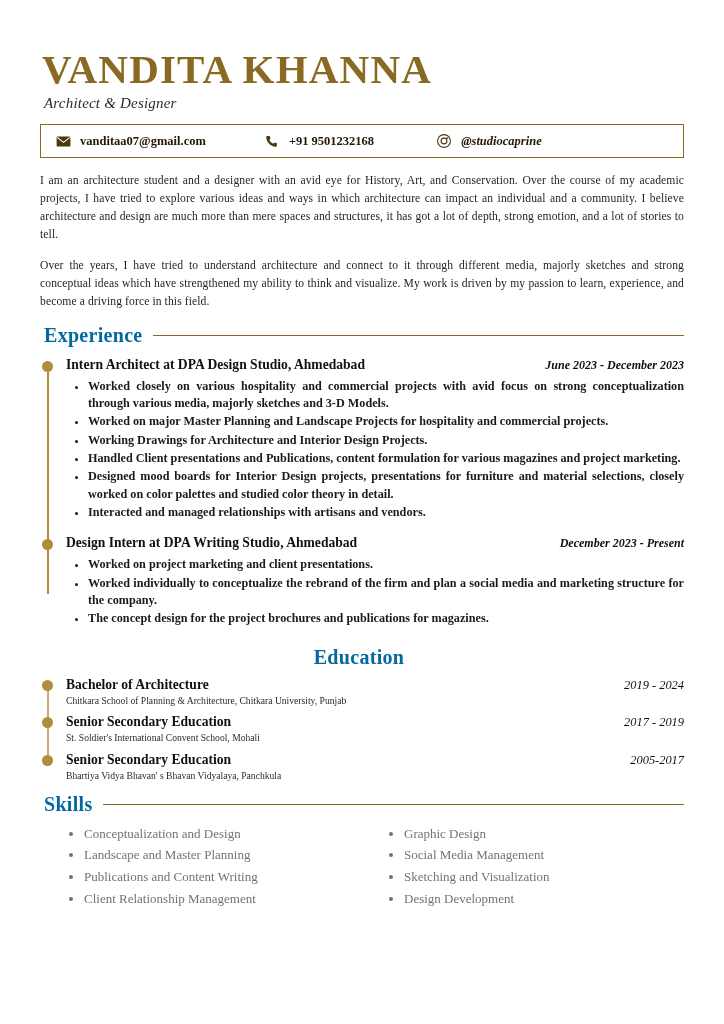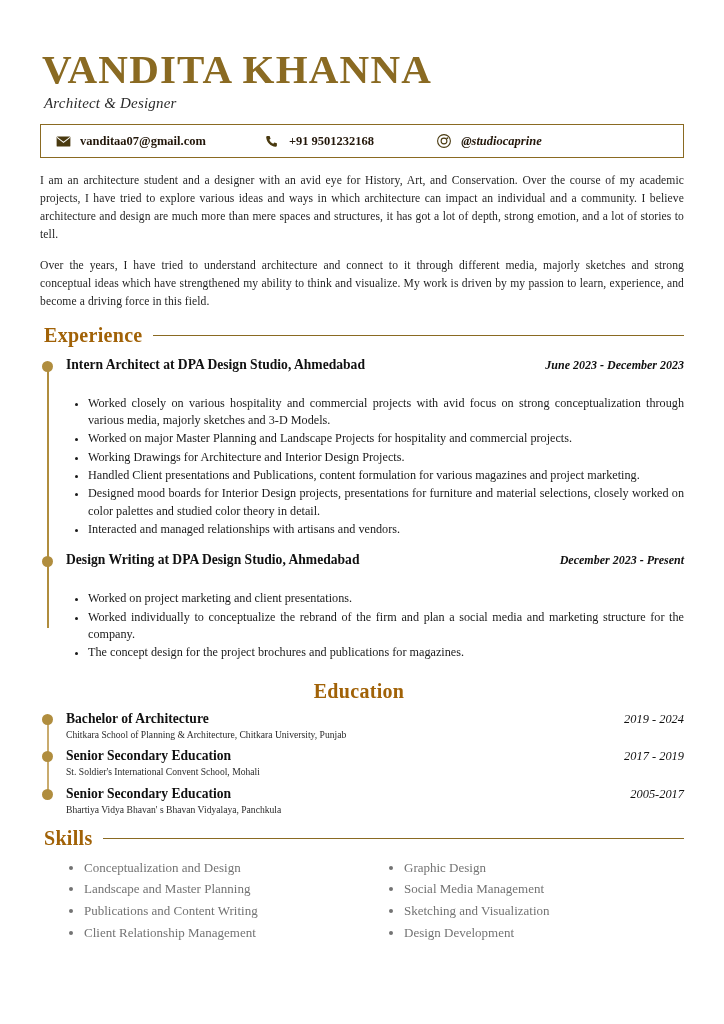--- a/index.html
+++ b/index.html
@@ -88,21 +88,21 @@
   .intro p { margin: 0 0 13px 0; }
 
   
   .section-head {
     display: flex;
     align-items: center;
     margin-top: 10px;
   }
   .section-head h2 {
     font-size: 20px;
-    color: #a16207;
+    color: #0369a1;
     font-weight: bold;
     margin: 0 10px 0 4px;
     letter-spacing: 0.3px;
     white-space: nowrap;
   }
   .section-head .rule {
     flex: 1;
     height: 1px;
     background: #8a6a22;
   }
@@ -144,23 +144,24 @@
   }
   .job-date {
     font-size: 12px;
     font-style: italic;
     font-weight: bold;
     color: #111;
     white-space: nowrap;
     padding-left: 14px;
   }
   ul.bullets {
-    margin: 22px 0 0 0;
+    margin: 5px 0 0 0;
     padding-left: 22px;
     list-style: disc;
+    font-weight: bold;
   }
   ul.bullets li {
     font-size: 12.2px;
     line-height: 1.42;
     text-align: justify;
     margin-bottom: 1px;
     color: #1a1a1a;
   }
   ul.bullets li::marker { font-size: 11px; }
 
@@ -302,21 +303,21 @@
         <li>Working Drawings for Architecture and Interior Design Projects.</li>
         <li>Handled Client presentations and Publications, content formulation for various magazines and project marketing.</li>
         <li>Designed mood boards for Interior Design projects, presentations for furniture and material selections, closely worked on color palettes and studied color theory in detail.</li>
         <li>Interacted and managed relationships with artisans and vendors.</li>
       </ul>
     </div>
 
     <div class="job">
       <div class="dot"></div>
       <div class="job-head">
-        <div class="job-title">Design Writing at DPA Design Studio, Ahmedabad</div>
+        <div class="job-title">Design Intern at DPA Writing Studio, Ahmedabad</div>
         <div class="job-date">December 2023 - Present</div>
       </div>
       <ul class="bullets">
         <li>Worked on project marketing and client presentations.</li>
         <li>Worked individually to conceptualize the rebrand of the firm and plan a social media and marketing structure for the company.</li>
         <li>The concept design for the project brochures and publications for magazines.</li>
       </ul>
     </div>
   </div>
 

